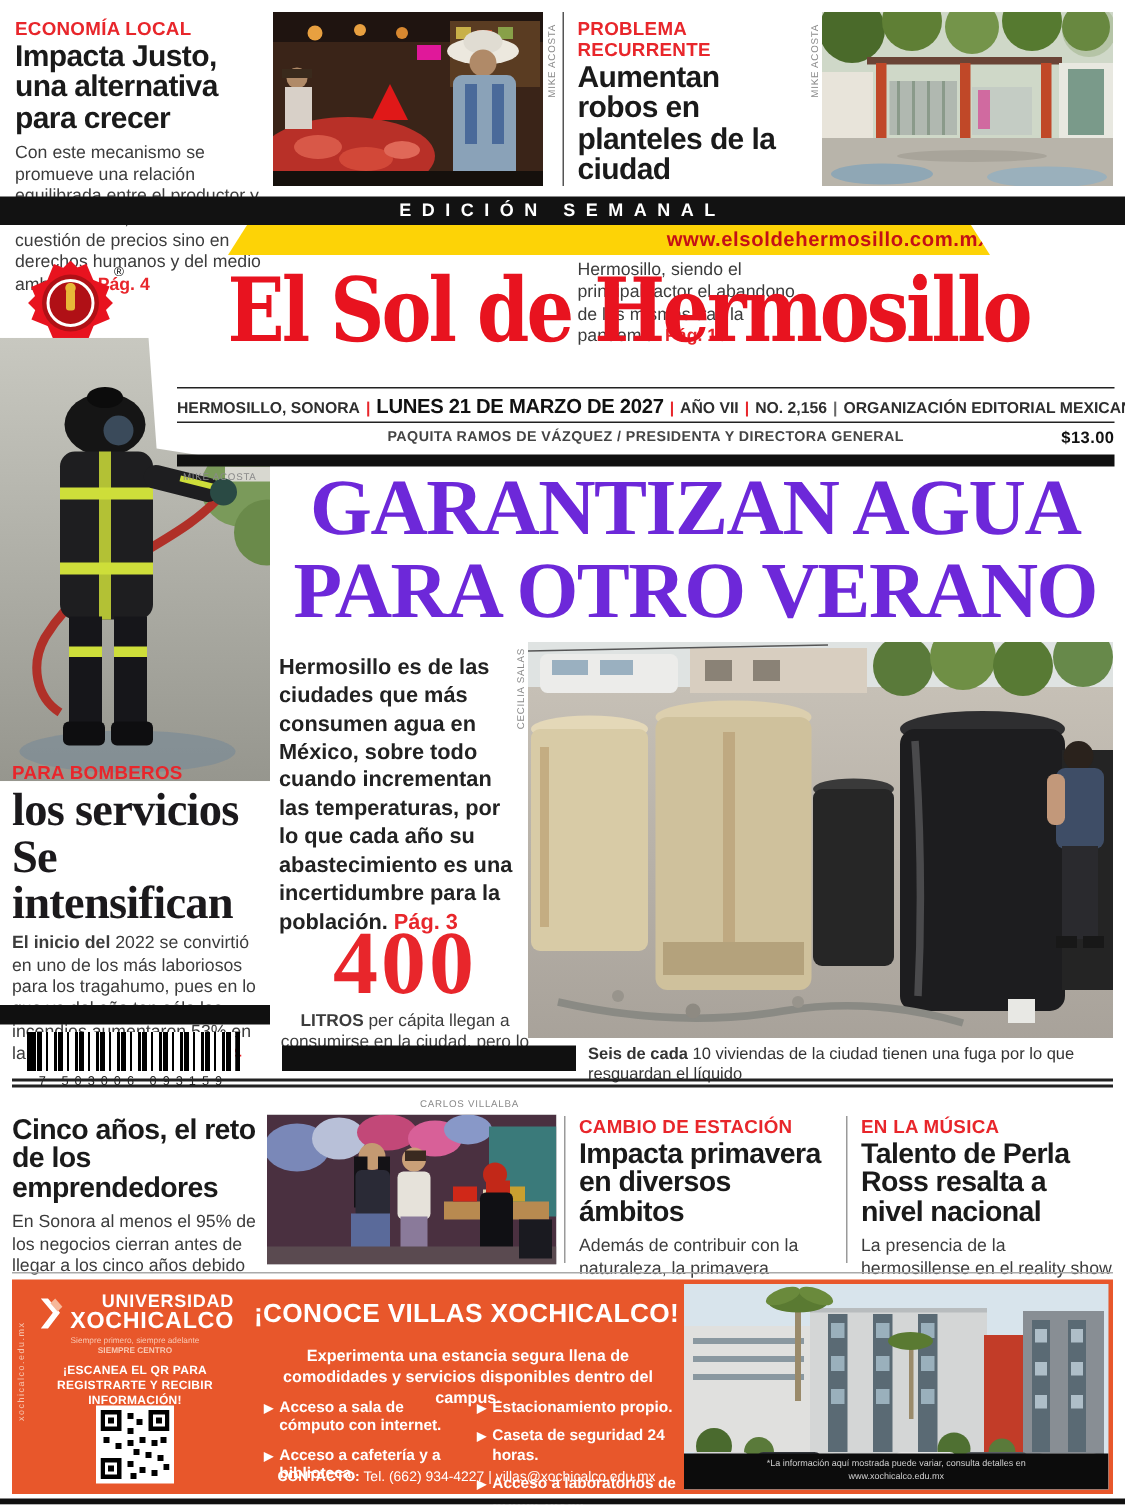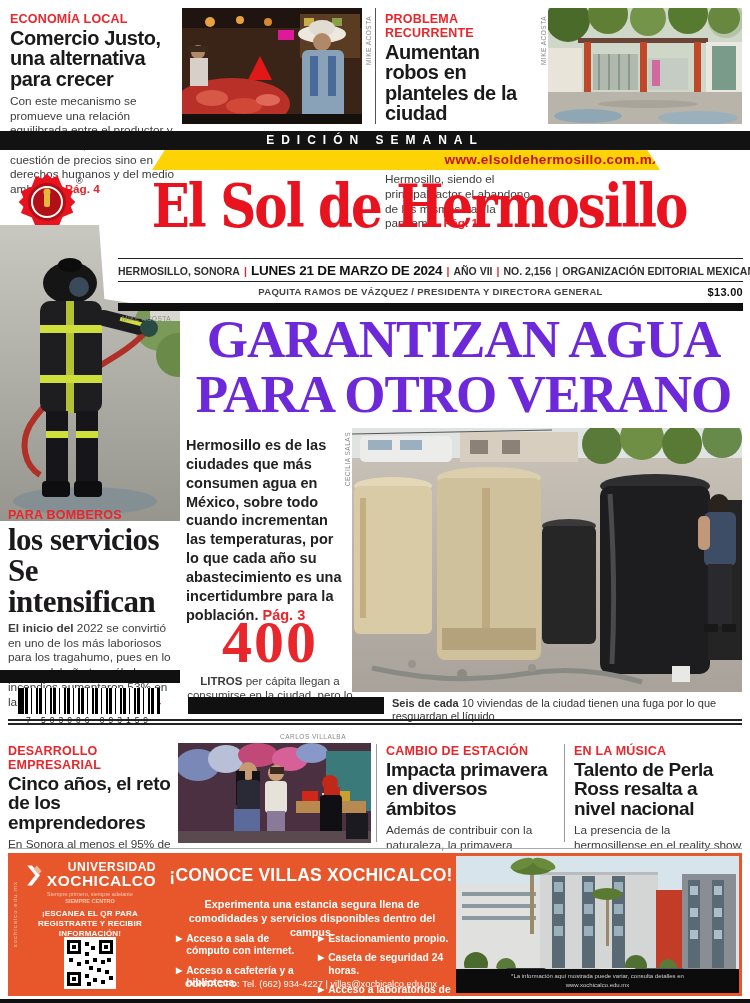--- a/index.html
+++ b/index.html
@@ -74,21 +74,21 @@
   .vurl { position:absolute; writing-mode:vertical-rl; transform:rotate(180deg);
     color:#f6c4ae; font-size:6px; letter-spacing:1px; }
 </style>
 </head>
 <body>
 
 <div id="page">
 
   <div class="abs" style="left:10px; top:12px; width:168px;">
     <div class="kicker">ECONOMÍA LOCAL</div>
-    <div class="tt-head">Comercio Justo, una alternativa para crecer</div>
+    <div class="tt-head">Impacta Justo, una alternativa para crecer</div>
     <div class="tt-body"><span>Con este mecanismo se promueve una relación equilibrada entre el productor y el consumidor, no sólo en cuestión de precios sino en derechos humanos y del medio ambiente.</span> <span class="pref">Pág. 4</span></div>
   </div>
   <div class="photo" style="left:182px; top:8px; width:180px; height:116px;">
     <svg viewBox="0 0 180 116" preserveAspectRatio="none">
       <rect width="180" height="116" fill="#3a2418"></rect>
       <rect width="180" height="20" fill="#1f1410"></rect>
       <circle cx="28" cy="14" r="5" fill="#e8a040"></circle>
         <circle cx="58" cy="12" r="4" fill="#e8a040"></circle>
         <circle cx="86" cy="14" r="4" fill="#d88830"></circle>
       <rect x="118" y="6" width="60" height="44" fill="#5a3c22"></rect>
@@ -204,21 +204,21 @@
       <rect x="46" y="206" width="22" height="7" fill="#cede3a"></rect>
         <rect x="76" y="206" width="22" height="7" fill="#cede3a"></rect>
       <rect x="42" y="256" width="28" height="16" rx="4" fill="#0e0e10"></rect>
         <rect x="74" y="256" width="28" height="16" rx="4" fill="#0e0e10"></rect>
     </svg>
   </div>
   <div class="hcredit" style="left:122px; top:315px;">MIKE ACOSTA</div>
 
   <div class="abs" style="left:118px; top:258px; width:625px;">
     <div class="dl-row1">
-      <span>HERMOSILLO, SONORA</span><span class="dl-sep">|</span><span class="dl-date">LUNES 21 DE MARZO DE 2024</span><span class="dl-sep">|</span><span>AÑO VII</span><span class="dl-sep">|</span><span>NO. 2,156</span><span class="dl-sep" style="color:#666">|</span><span>ORGANIZACIÓN EDITORIAL MEXICANA</span>
+      <span>HERMOSILLO, SONORA</span><span class="dl-sep">|</span><span class="dl-date">LUNES 21 DE MARZO DE 2027</span><span class="dl-sep">|</span><span>AÑO VII</span><span class="dl-sep">|</span><span>NO. 2,156</span><span class="dl-sep" style="color:#666">|</span><span>ORGANIZACIÓN EDITORIAL MEXICANA</span>
     </div>
     <div class="dl-row2">
       <span>PAQUITA RAMOS DE VÁZQUEZ / PRESIDENTA Y DIRECTORA GENERAL</span>
       <span style="position:absolute; right:0; font-size:11px; color:#111;">$13.00</span>
     </div>
     <div style="height:8px; background:#101010; margin-top:2px;"></div>
   </div>
 
   <div class="abs main-head" style="left:185px; top:312px; width:557px;">
     <div>GARANTIZAN AGUA</div>
@@ -300,21 +300,20 @@
   <div class="abs" style="left:18px; top:688px; width:142px;">
     <div class="barcode-bars"></div>
     <div class="barcode-digits">7 503006 093159</div>
   </div>
 
   <div class="abs double-rule" style="left:8px; top:719px; width:734px;"></div>
 
   <div class="hcredit" style="left:280px; top:733px;">CARLOS VILLALBA</div>
 
   <div class="abs" style="left:8px; top:744px; width:164px;">
-    <div class="kicker">DESARROLLO EMPRESARIAL</div>
     <div class="tt-head" style="font-size:19px;">Cinco años, el reto de los emprendedores</div>
     <div class="tt-body"><span>En Sonora al menos el 95% de los negocios cierran antes de llegar a los cinco años debido a la falta de progreso en su proyecto.</span> <span class="pref">Pág. 17</span></div>
   </div>
 
   <div class="photo" style="left:178px; top:743px; width:193px; height:100px;">
     <svg viewBox="0 0 193 100" preserveAspectRatio="none">
       <rect width="193" height="100" fill="#4a3040"></rect>
       <ellipse cx="20" cy="22" rx="22" ry="16" fill="#7a88b8"></ellipse>
         <ellipse cx="48" cy="16" rx="18" ry="14" fill="#b8c0d8"></ellipse>
       <ellipse cx="80" cy="12" rx="20" ry="12" fill="#c24878"></ellipse>

